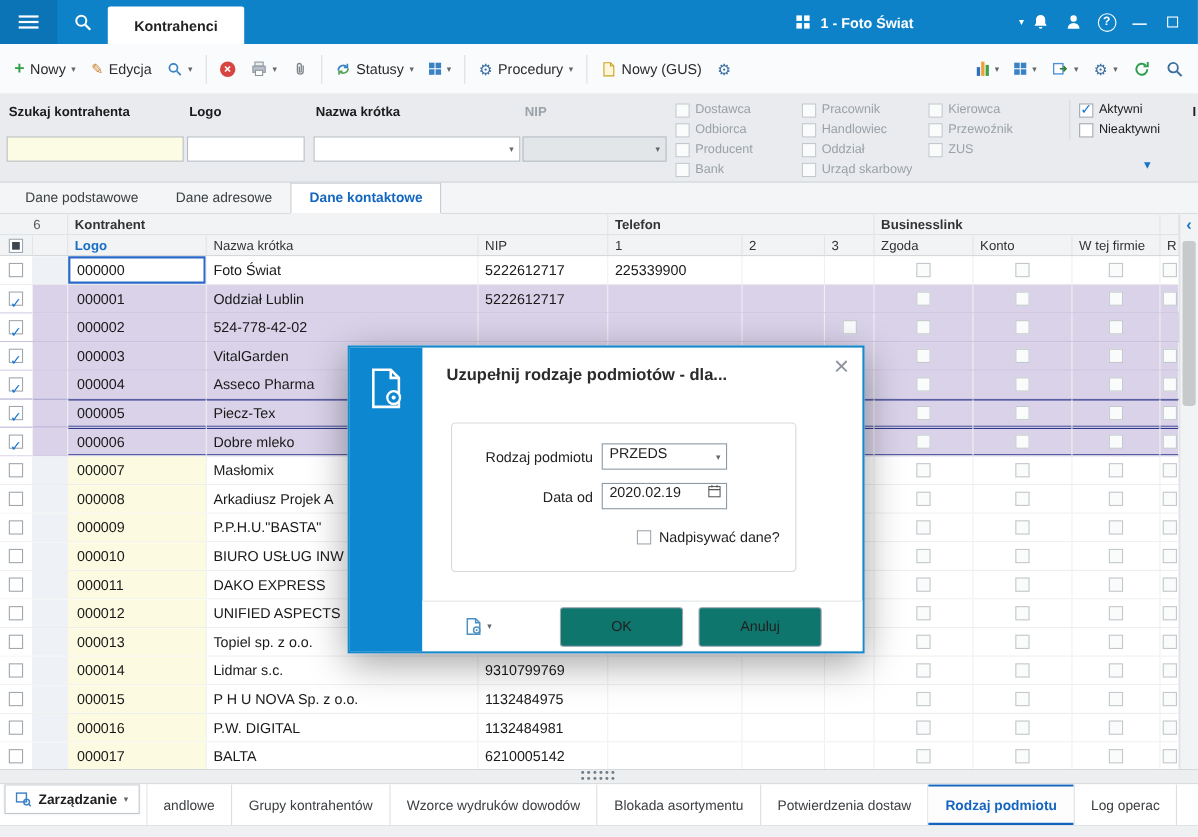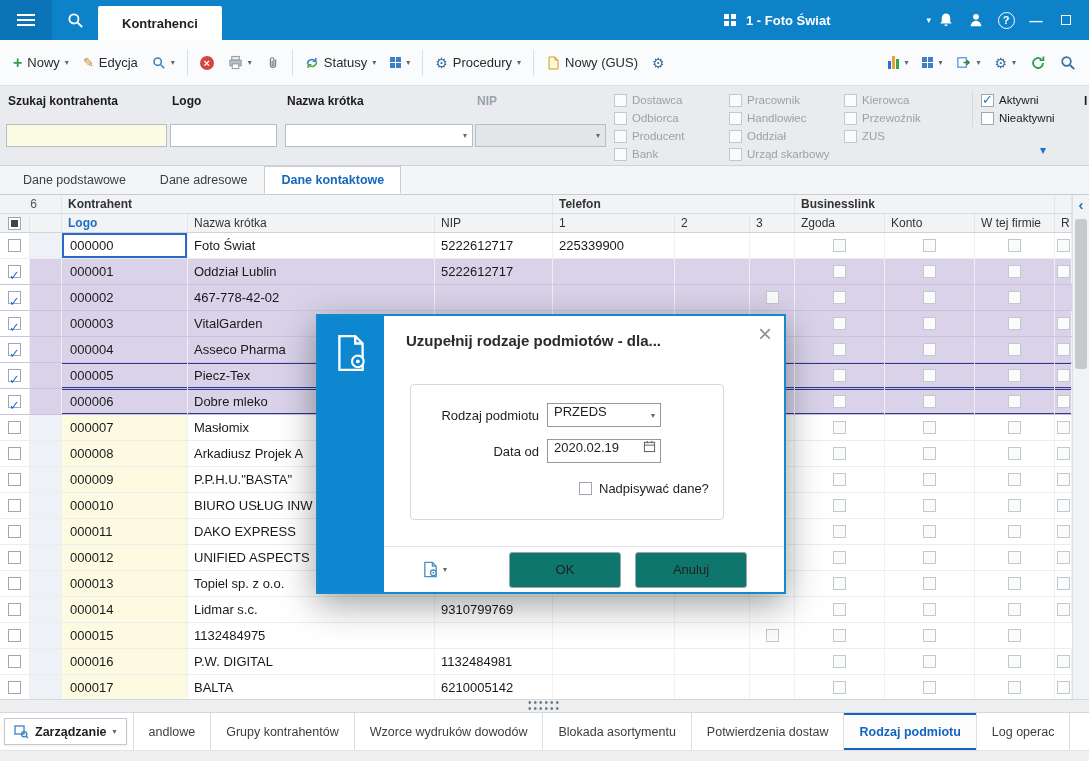--- a/index.html
+++ b/index.html
@@ -92,21 +92,21 @@
 .cbcell{display:flex;align-items:center;justify-content:center;padding-left:0!important;}
 .vscroll{width:17px;background:#f2f3f4;border-left:1px solid #dddfe2;position:relative;}
 .vs-expander{position:absolute;top:2px;left:0;width:16px;height:18px;color:#1a73c8;font-size:15px;font-weight:bold;text-align:center;line-height:16px;cursor:pointer;}
 .vs-thumb{position:absolute;top:24px;left:2px;width:12px;height:150px;background:#c7cacd;border-radius:3px;cursor:pointer;}
 
 
 .splitter{height:14px;background:#eceef0;border-top:1px solid #d5d8db;border-bottom:1px solid #d5d8db;display:flex;align-items:center;justify-content:center;cursor:row-resize;}
 .splitter .dots{color:#6f7a84;font-size:10px;letter-spacing:2px;line-height:6px;}
 
 
-.bottombar{height:38px;background:#fff;border-bottom:1px solid #e0e3e6;display:flex;align-items:center;padding:0 4px;overflow:hidden;}
+.bottombar{height:38px;background:#fff;border-bottom:1px solid #e0e3e6;display:flex;padding:0 4px;overflow:hidden;}
 .mgr-btn{display:flex;align-items:center;gap:6px;border:1px solid #c2c8cd;background:#fff;height:27px;padding:0 9px;font-weight:bold;font-size:12.5px;cursor:pointer;box-shadow:0 1px 2px rgba(0,0,0,.08);white-space:nowrap;margin-right:6px;flex:0 0 auto;}
 #bottom-tabs{display:flex;align-items:stretch;height:100%;flex:1;overflow:hidden;}
 .btab{display:flex;align-items:center;padding:0 15px;font-size:12.5px;color:#3c4043;border-right:1px solid #dcdfe2;white-space:nowrap;cursor:pointer;}
 .btab:first-child{border-left:1px solid #dcdfe2;}
 .btab.active{color:#1565c0;font-weight:bold;background:#fdfdfe;box-shadow:inset 0 2px 0 #1565c0, inset 0 -2px 0 #1565c0;}
 .bottomstrip{height:10px;background:#eef0f2;}
 
 
 .dialog{position:absolute;left:316px;top:314px;width:470px;height:280px;background:#fff;border:2px solid #1688cc;box-shadow:0 10px 34px rgba(0,0,0,.38);z-index:50;}
 .dlg-strip{position:absolute;left:0;top:0;bottom:0;width:66px;background:#0d87cf;display:flex;justify-content:center;padding-top:16px;}
@@ -452,21 +452,21 @@
     <div class="cell cbcell">
               <span class="cb dim"></span>
             </div>
   </div>
           <div class="grid-row checked ">
     <div class="cell c-check">
               <span class="cb on"></span>
             </div>
     <div class="cell c-ind"></div>
     <div class="cell c-logo ">000002</div>
-    <div class="cell">467-778-42-02</div>
+    <div class="cell">524-778-42-02</div>
     <div class="cell"></div>
     <div class="cell"></div>
     <div class="cell"></div>
     <div class="cell cbcell">
               <span class="cb dim"></span>
             </div>
     <div class="cell cbcell">
               <span class="cb dim"></span>
             </div>
     <div class="cell cbcell">
@@ -763,20 +763,21 @@
     <div class="cell cbcell">
               <span class="cb dim"></span>
             </div>
   </div>
           <div class="grid-row  ">
     <div class="cell c-check">
               <span class="cb "></span>
             </div>
     <div class="cell c-ind"></div>
     <div class="cell c-logo ">000015</div>
+    <div class="cell c-nazwa">P H U NOVA Sp. z o.o.</div>
     <div class="cell">1132484975</div>
     <div class="cell"></div>
     <div class="cell"></div>
     <div class="cell"></div>
     <div class="cell cbcell">
               <span class="cb dim"></span>
             </div>
     <div class="cell cbcell">
               <span class="cb dim"></span>
             </div>

